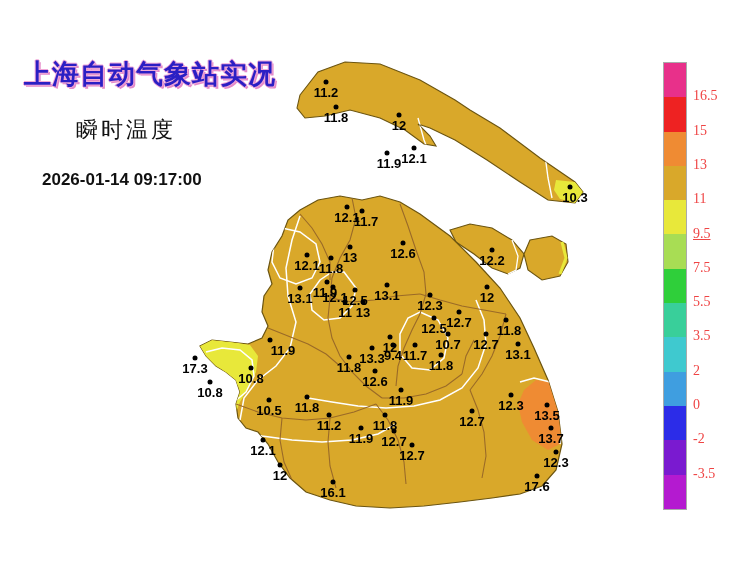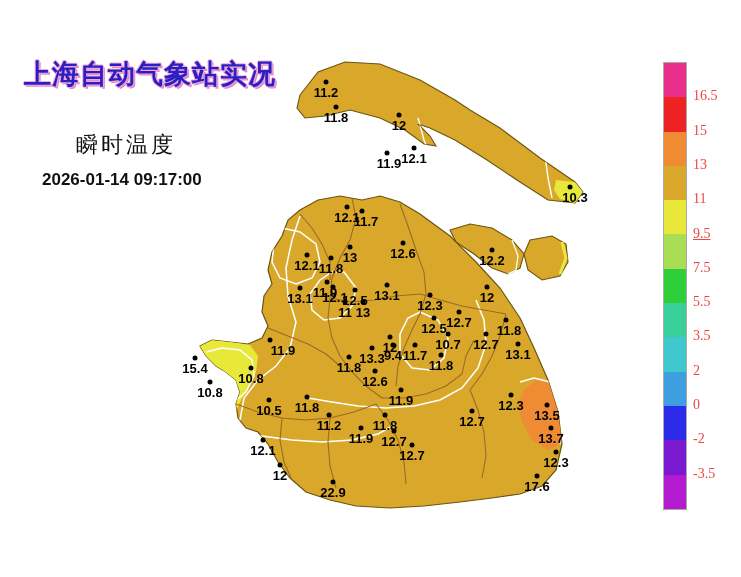--- a/index.html
+++ b/index.html
@@ -19,21 +19,21 @@
     font-size:27px;font-weight:bold;
     color:#2b1fc4;
     letter-spacing:1px;
     text-shadow:
        1px 0 0 #f0a8d8, -1px 0 0 #f0a8d8,
        0 1px 0 #f0a8d8, 0 -1px 0 #f0a8d8,
        2px 2px 0 #e58ac9;
     white-space:nowrap;
   }
   .subtitle{
-    position:absolute;left:76px;top:130px;
+    position:absolute;left:76px;top:115px;
     font-family:"DejaVu Sans",sans-serif;
     font-size:22px;color:#111;letter-spacing:3px;
     white-space:nowrap;
   }
   .timestamp{
     position:absolute;left:42px;top:170px;
     font-size:17px;font-weight:bold;color:#111;
     white-space:nowrap;
   }
 
@@ -255,21 +255,21 @@
         <div class="stn-val" style="left: 349px; top: 361px;">11.8</div>
         <div class="stn-dot" style="left: 441px; top: 355px;"></div>
         <div class="stn-val" style="left: 441px; top: 359px;">11.8</div>
         <div class="stn-dot" style="left: 375px; top: 371px;"></div>
         <div class="stn-val" style="left: 375px; top: 375px;">12.6</div>
         <div class="stn-dot" style="left: 270px; top: 340px;"></div>
         <div class="stn-val" style="left: 283px; top: 344px;">11.9</div>
         <div class="stn-dot" style="left: 251px; top: 368px;"></div>
         <div class="stn-val" style="left: 251px; top: 372px;">10.8</div>
         <div class="stn-dot" style="left: 195px; top: 358px;"></div>
-        <div class="stn-val" style="left: 195px; top: 362px;">15.4</div>
+        <div class="stn-val" style="left: 195px; top: 362px;">17.3</div>
         <div class="stn-dot" style="left: 210px; top: 382px;"></div>
         <div class="stn-val" style="left: 210px; top: 386px;">10.8</div>
         <div class="stn-dot" style="left: 269px; top: 400px;"></div>
         <div class="stn-val" style="left: 269px; top: 404px;">10.5</div>
         <div class="stn-dot" style="left: 307px; top: 397px;"></div>
         <div class="stn-val" style="left: 307px; top: 401px;">11.8</div>
         <div class="stn-dot" style="left: 401px; top: 390px;"></div>
         <div class="stn-val" style="left: 401px; top: 394px;">11.9</div>
         <div class="stn-dot" style="left: 329px; top: 415px;"></div>
         <div class="stn-val" style="left: 329px; top: 419px;">11.2</div>
@@ -291,21 +291,21 @@
         <div class="stn-val" style="left: 551px; top: 432px;">13.7</div>
         <div class="stn-dot" style="left: 556px; top: 452px;"></div>
         <div class="stn-val" style="left: 556px; top: 456px;">12.3</div>
         <div class="stn-dot" style="left: 537px; top: 476px;"></div>
         <div class="stn-val" style="left: 537px; top: 480px;">17.6</div>
         <div class="stn-dot" style="left: 263px; top: 440px;"></div>
         <div class="stn-val" style="left: 263px; top: 444px;">12.1</div>
         <div class="stn-dot" style="left: 280px; top: 465px;"></div>
         <div class="stn-val" style="left: 280px; top: 469px;">12</div>
         <div class="stn-dot" style="left: 333px; top: 482px;"></div>
-        <div class="stn-val" style="left: 333px; top: 486px;">22.9</div>
+        <div class="stn-val" style="left: 333px; top: 486px;">16.1</div>
       </div>
   </div>
 
   <div id="legend">
       <div class="lg-band" style="height: 34.3077px; background: rgb(232, 48, 138);"></div>
       <div class="lg-band" style="height: 34.3077px; background: rgb(238, 34, 34);"></div>
       <div class="lg-band" style="height: 34.3077px; background: rgb(239, 139, 51);"></div>
       <div class="lg-band" style="height: 34.3077px; background: rgb(217, 168, 42);"></div>
       <div class="lg-band" style="height: 34.3077px; background: rgb(232, 232, 58);"></div>
       <div class="lg-band" style="height: 34.3077px; background: rgb(168, 221, 84);"></div>

